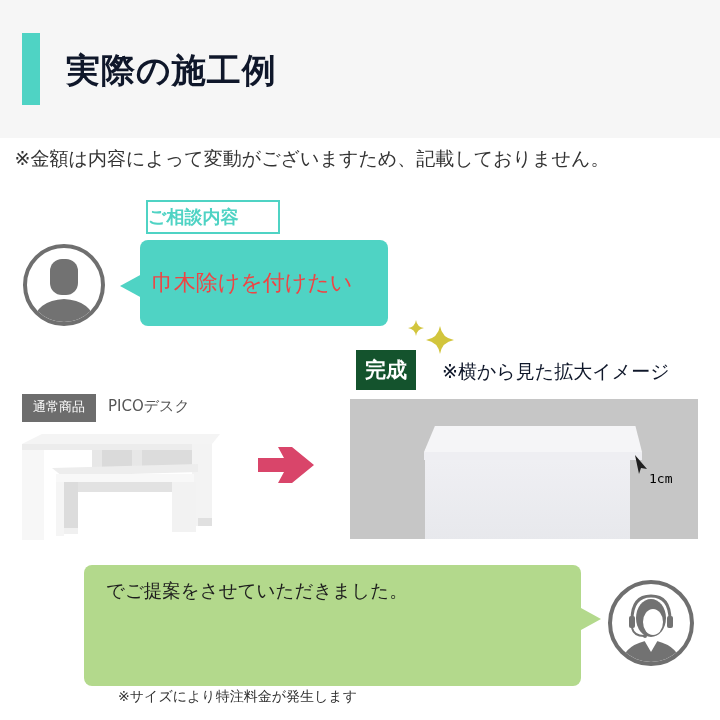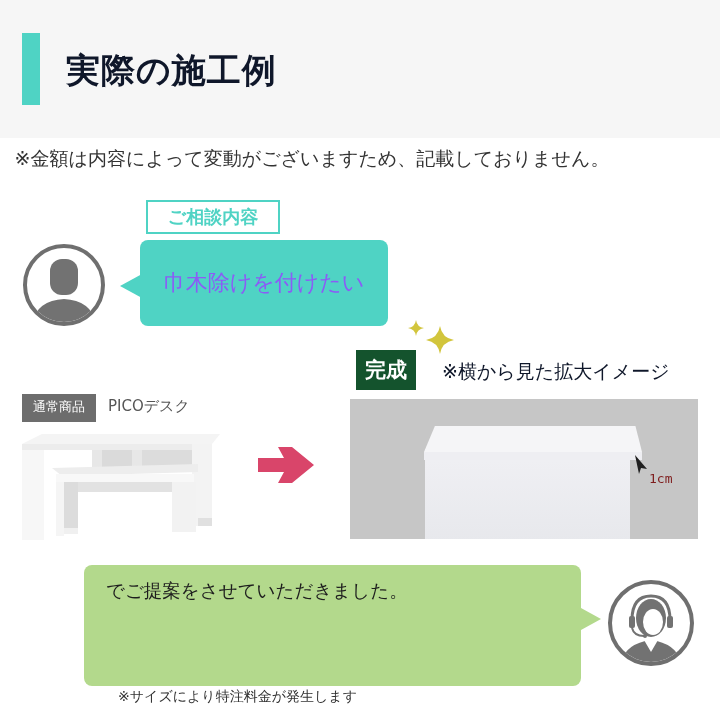--- a/index.html
+++ b/index.html
@@ -5,42 +5,42 @@
   html, body { margin:0; padding:0; }
   body { width:720px; height:720px; background:#ffffff; position:relative; overflow:hidden;
          font-family:"DejaVu Sans", "Liberation Sans", sans-serif; color:#222; }
   .abs { position:absolute; }
   .header { left:0; top:0; width:720px; height:138px; background:#f6f6f6; }
   .header-bar { left:22px; top:33px; width:18px; height:72px; background:#4fd3c4; }
   .header-title { left:66px; top:48px; font-size:34px; font-weight:bold; color:#0f172a; letter-spacing:1px; }
   .notice { left:0; width:624px; top:146px; text-align:center; font-size:19px; color:#333; }
 
   .consult-label { left:146px; top:200px; width:134px; height:34px; border:2px solid #4fd3c4; box-sizing:border-box;
-                   color:#4fd3c4; font-weight:bold; font-size:18px; text-align:center; line-height:30px; background:#fff; }
+                   color:#4fd3c4; font-weight:bold; font-size:18px; text-align:left; line-height:30px; background:#fff; }
   .avatar1 { left:22px; top:243px; width:84px; height:84px; }
   .bubble1 { left:140px; top:240px; width:248px; height:86px; background:#4fd3c4; border-radius:8px; }
   .bubble1-tail { left:120px; top:274px; width:0; height:0; border-top:12px solid transparent; border-bottom:12px solid transparent; border-right:22px solid #4fd3c4; }
-  .bubble1-text { left:140px; top:240px; width:248px; height:86px; line-height:86px; text-align:center; font-size:22px; color:#8b5cf6; }
+  .bubble1-text { left:128px; top:240px; width:248px; height:86px; line-height:86px; text-align:center; font-size:22px; color:#ef4444; }
 
   .sparkles { left:404px; top:318px; width:56px; height:40px; }
   .done-badge { left:356px; top:350px; width:60px; height:40px; background:#14532d; color:#fff; font-weight:bold;
                 font-size:21px; line-height:40px; text-align:center; }
   .done-note { left:442px; top:359px; font-size:19px; color:#0f172a; }
 
   .regular-badge { left:22px; top:394px; width:74px; height:28px; background:#6d6d6d; color:#fff; font-size:13px; line-height:26px; text-align:center; }
   .regular-name { left:108px; top:397px; font-size:15px; color:#555; }
   .desk { left:22px; top:432px; width:200px; height:110px; }
   .arrow { left:256px; top:445px; width:60px; height:40px; }
 
   .closeup { left:350px; top:399px; width:348px; height:140px; background:#c6c6c6; overflow:hidden; }
   .closeup-body { left:75px; top:50px; width:205px; height:95px; background:linear-gradient(#f0f0f4, #e7e8ec); }
   .closeup-top { left:74px; top:27px; width:218px; height:26px; background:#f5f5f7; clip-path:polygon(5% 0, 97% 0, 100% 100%, 0 100%); }
   .closeup-edge { left:74px; top:53px; width:218px; height:8px; background:#eeeef2; }
   .pointer { left:284px; top:56px; width:14px; height:20px; }
-  .cm-label { left:299px; top:72px; font-size:13px; color:#7f1d1d; font-family:"DejaVu Sans Mono", monospace; }
+  .cm-label { left:299px; top:72px; font-size:13px; color:#000000; font-family:"DejaVu Sans Mono", monospace; }
 
   .bubble2 { left:84px; top:565px; width:497px; height:121px; background:#b3d98c; border-radius:8px; }
   .bubble2-tail { left:581px; top:608px; width:0; height:0; border-top:11px solid transparent; border-bottom:11px solid transparent; border-left:20px solid #b3d98c; }
   .bubble2-text { left:106px; top:574px; width:470px; font-size:18.5px; line-height:34px; color:#1e1e1e; }
   .bubble2-text div { white-space:nowrap; }
   .avatar2 { left:606px; top:578px; width:90px; height:90px; }
   .footnote { left:118px; top:688px; font-size:14px; color:#333; }
 </style>
 </head>
 <body>

